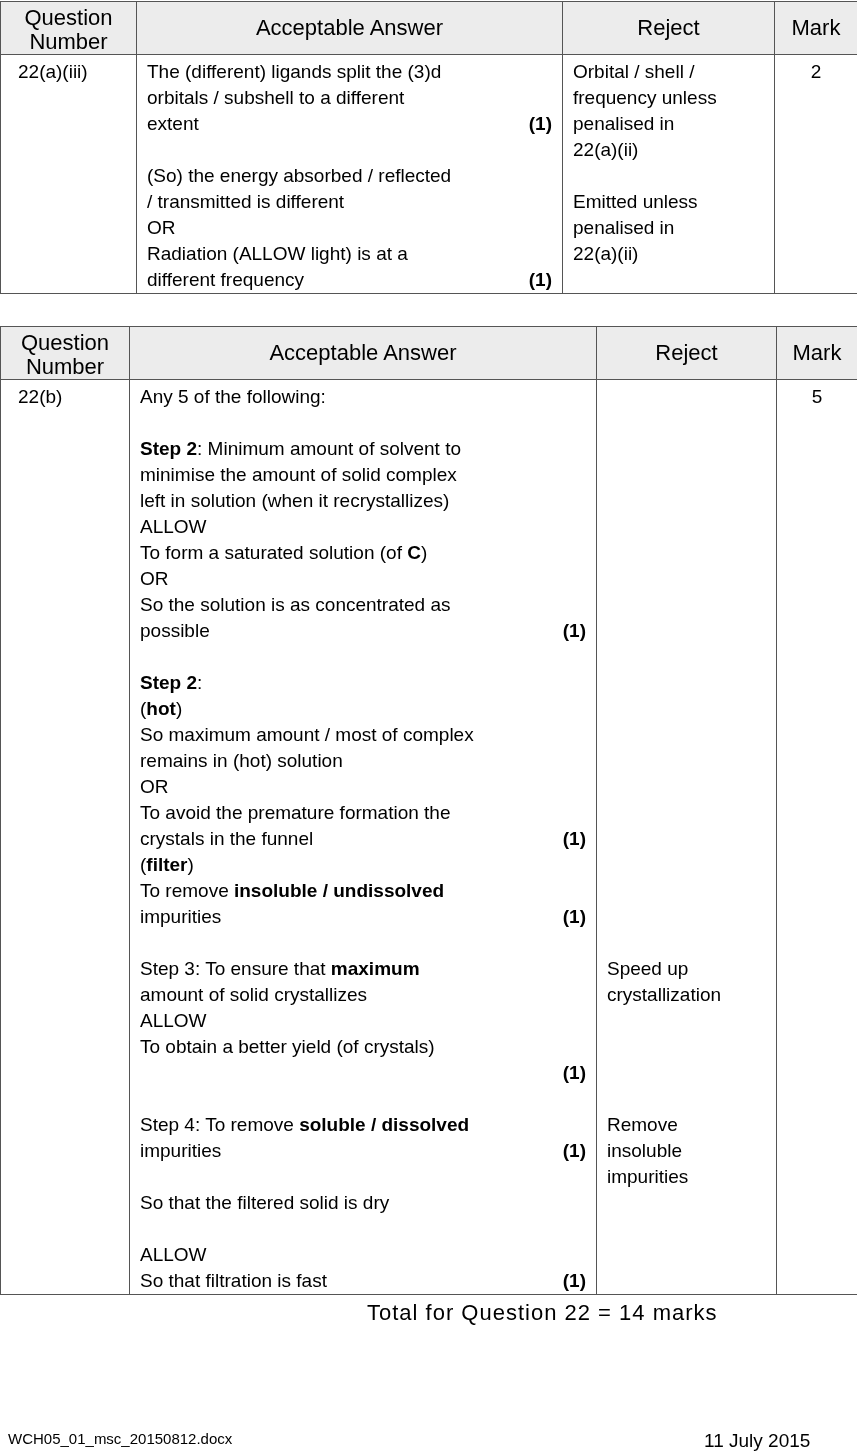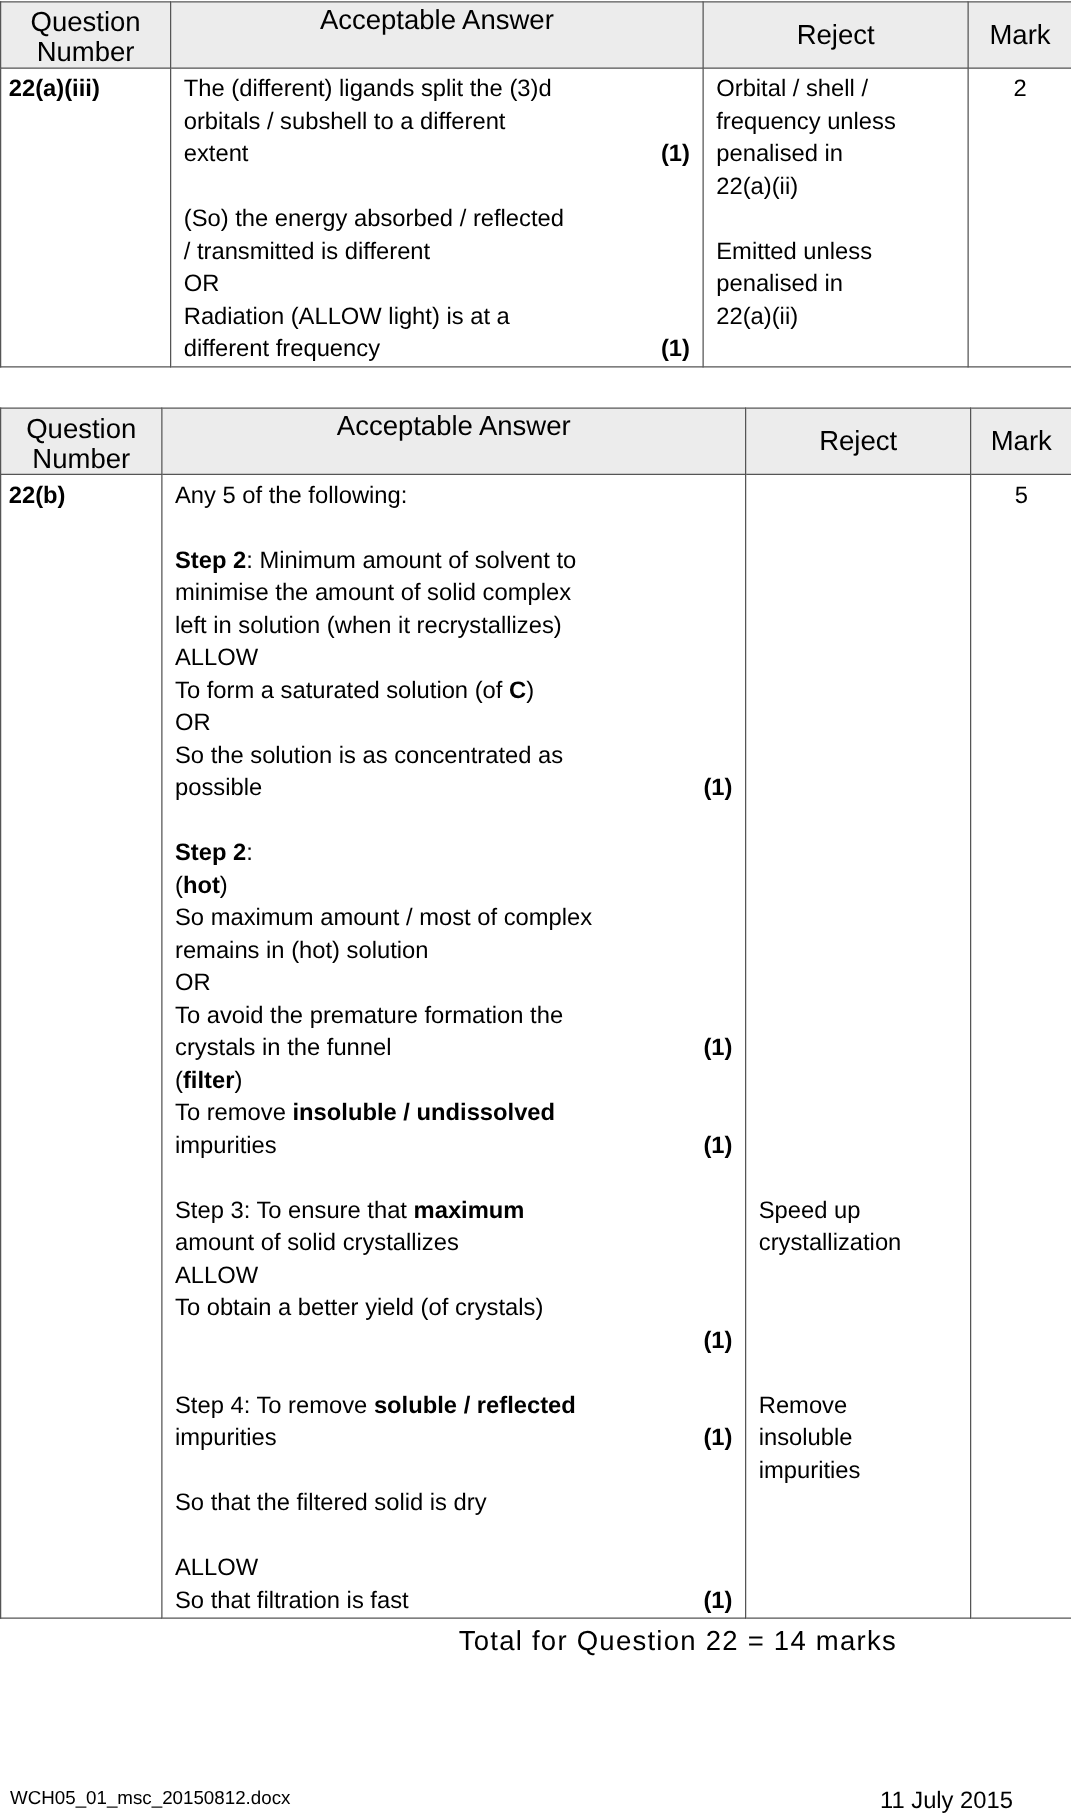--- a/index.html
+++ b/index.html
@@ -3,24 +3,24 @@
 <meta charset="utf-8">
 <style>
   html, body { margin:0; padding:0; background:#fff; }
   body { width:857px; height:1453px; position:relative; font-family:"Liberation Sans", sans-serif; color:#000; font-size:19px; overflow:hidden; }
   table { border-collapse:collapse; position:absolute; left:0; table-layout:fixed; }
   td, th { border:1.5px solid #555; vertical-align:top; padding:0; }
   th { background:#ececec; font-weight:normal; font-size:22px; line-height:24px; }
   .t1 { top:1px; width:857px; }
   .t2 { top:326px; width:857px; }
   .hq { text-align:center; padding-top:4px; }
-  .ha { text-align:center; padding-top:2px; vertical-align:top; }
+  .ha { text-align:center; padding-top:14px; vertical-align:top; }
   .hc { text-align:center; vertical-align:middle; }
   .cell { padding:4px 10px 0 10px; line-height:26px; }
-  .qn { font-weight:bold; padding:4px 6px 0 6px; line-height:26px; }
+  .qn { font-weight:normal; padding:4px 6px 0 17px; line-height:26px; }
   .mark { text-align:center; padding-top:4px; line-height:26px; }
   .line { display:flex; justify-content:space-between; }
   .blank { height:26px; }
   b { font-weight:bold; }
   .total { position:absolute; top:1300px; left:367px; font-weight:normal; font-size:22px; letter-spacing:1px; }
   .footer-left { position:absolute; top:1430px; left:8px; font-size:15px; }
   .footer-right { position:absolute; top:1430px; left:704px; font-size:19px; }
 </style>
 </head>
 <body>
@@ -123,21 +123,21 @@
       <div class="blank"></div>
       <div><span>Step 3: To ensure that </span><b>maximum</b></div>
       <div>amount of solid crystallizes</div>
       <div>ALLOW</div>
       <div>To obtain a better yield (of crystals)</div>
       <div class="line">
             <span></span>
             <b>(1)</b>
           </div>
       <div class="blank"></div>
-      <div><span>Step 4: To remove </span><b>soluble / reflected</b></div>
+      <div><span>Step 4: To remove </span><b>soluble / dissolved</b></div>
       <div class="line">
             <span>impurities</span>
             <b>(1)</b>
           </div>
       <div class="blank"></div>
       <div>So that the filtered solid is dry</div>
       <div class="blank"></div>
       <div>ALLOW</div>
       <div class="line">
             <span>So that filtration is fast</span>

